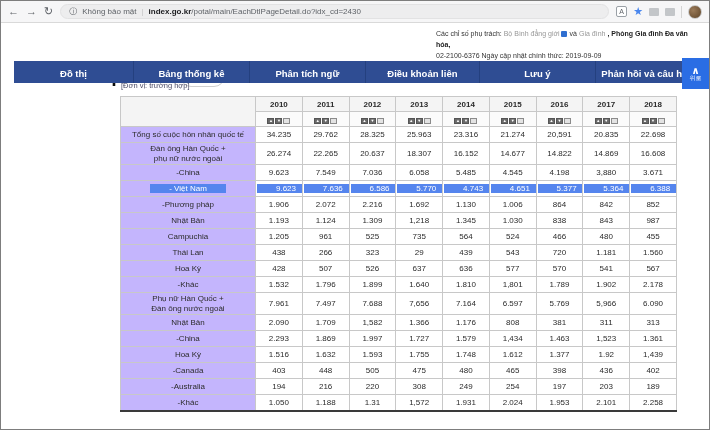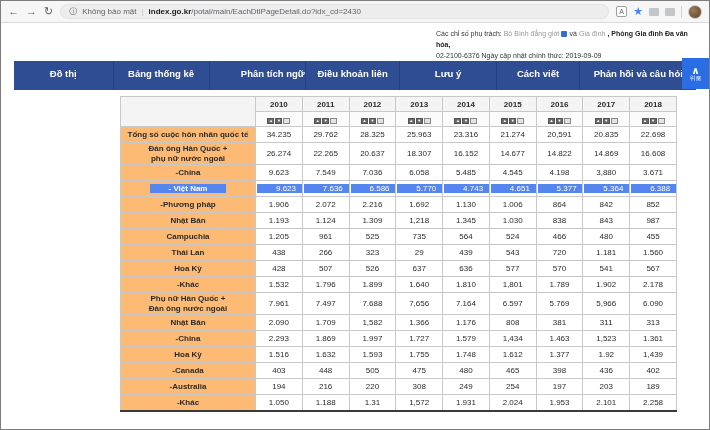--- a/index.html
+++ b/index.html
@@ -30,26 +30,26 @@
   .fav-count{color:#9a9a9a;font-size:10px;}
   .head-info{position:absolute;right:9px;top:27px;width:264px;font-size:7px;line-height:11px;color:#333;}
   .dim{color:#979797;}
   .b{font-weight:bold;color:#222;}
   .mini-blue{display:inline-block;width:6px;height:6px;background:#2f6fd0;border-radius:1px;vertical-align:-1px;margin:0 1px;}
 
   
   .unit-note{position:absolute;left:120px;top:80px;font-size:7.5px;color:#4a4a66;z-index:1;}
 
   
-  .navbar{position:absolute;left:13px;right:13px;top:60px;height:29px;background:#2f4d93;display:flex;z-index:5;}
+  .navbar{position:absolute;left:13px;right:13px;top:60px;height:22px;background:#2f4d93;display:flex;z-index:5;}
   .nav-tab{color:#fff;font-size:9.5px;font-weight:bold;text-align:center;line-height:26px;border-right:1px solid #24407f;overflow:hidden;white-space:nowrap;cursor:pointer;}
   .nav-tab:last-child{border-right:none;}
   .nav-tab:nth-child(1){flex:1.45;}
   .nav-tab:nth-child(2){flex:1.40;}
-  .nav-tab:nth-child(3){flex:1.40;text-align:right;}
+  .nav-tab:nth-child(3){flex:1.40;}
   .nav-tab:nth-child(4){flex:1.38;}
   .nav-tab:nth-child(5){flex:1.40;}
   .nav-tab:nth-child(6){flex:1.22;}
   .nav-tab:nth-child(7){flex:1.70;}
 
   
   .top-btn{position:absolute;right:0;top:57px;width:27px;height:31px;background:#2a6de4;color:#fff;z-index:20;display:flex;flex-direction:column;align-items:center;justify-content:center;cursor:pointer;}
   .top-caret{font-size:10px;font-weight:bold;line-height:9px;}
   .top-label{font-size:6px;line-height:7px;}
 
@@ -58,21 +58,21 @@
   table.stat col.lab{width:135px;}
   table.stat th,table.stat td{border:1px solid #c8c8c8;text-align:center;padding:0 1px;color:#2b2b2b;overflow:hidden;}
   table.stat{border-bottom:2px solid #3a3a3a;}
   .yr{background:#f4f4f4;font-weight:bold;color:#333;height:15px;}
   .corner{background:#f4f4f4;}
   .icrow td{height:15px;background:#fbfbfb;}
   .icset{display:inline-flex;gap:1px;align-items:center;justify-content:center;}
   .icb{width:7px;height:6px;display:inline-flex;align-items:center;justify-content:center;font-size:4px;line-height:1;}
   .icb.d{background:#6a6a6a;color:#fff;border:1px solid #555;}
   .icb.l{background:#e3e3e3;border:1px solid #8b8b8b;}
-  td.lab{background:#fdba74;font-weight:bold;color:#222;margin-left:37px;}
+  td.lab{background:#c4b5fd;font-weight:normal;color:#222;margin-left:37px;}
   tr.single td{height:16px;}
   tr.double td{height:22px;line-height:10px;}
   .hl{background:#5585ee;color:#fff;padding:0 19px;}
 </style>
 </head>
 <body>
 
 <div class="window">
 
   <div class="chrome">
@@ -109,21 +109,20 @@
   </div>
 
   <div class="unit-note">[Đơn vị: trường hợp]</div>
 
   <div class="navbar" id="navbar">
       <div class="nav-tab">Đồ thị</div>
       <div class="nav-tab">Bảng thống kê</div>
       <div class="nav-tab">Phân tích ngữ</div>
       <div class="nav-tab">Điều khoản liên</div>
       <div class="nav-tab">Lưu ý</div>
-      <div class="nav-tab">Cách viết</div>
       <div class="nav-tab">Phản hồi và câu hỏi</div>
     </div>
 
   <div class="top-btn">
     <span class="top-caret">∧</span>
     <span class="top-label">위로</span>
   </div>
 
   <table class="stat" id="stat-table">
     <colgroup id="stat-cols">

